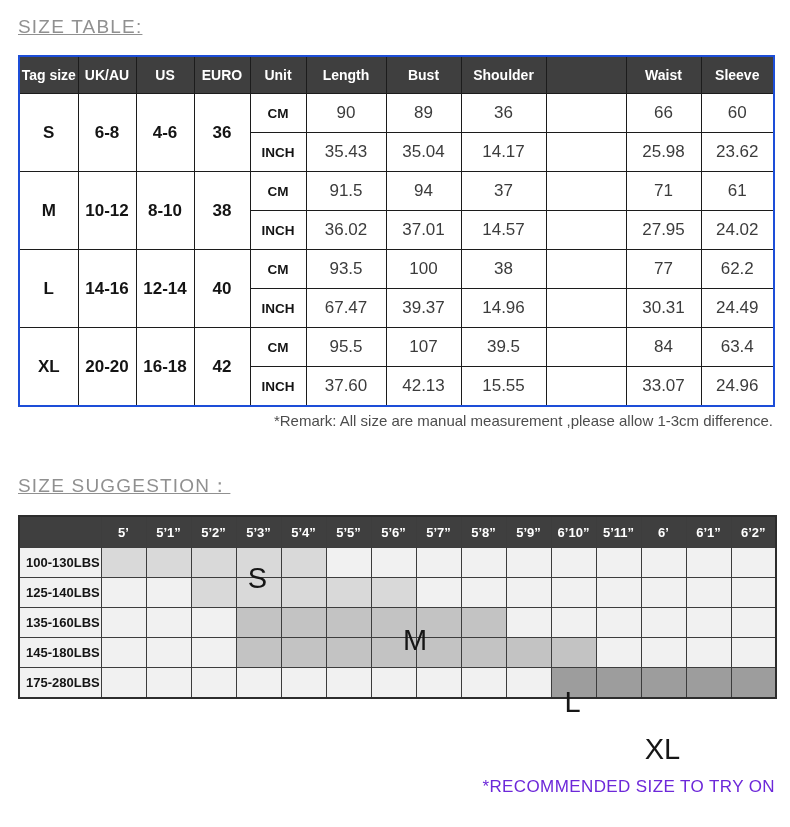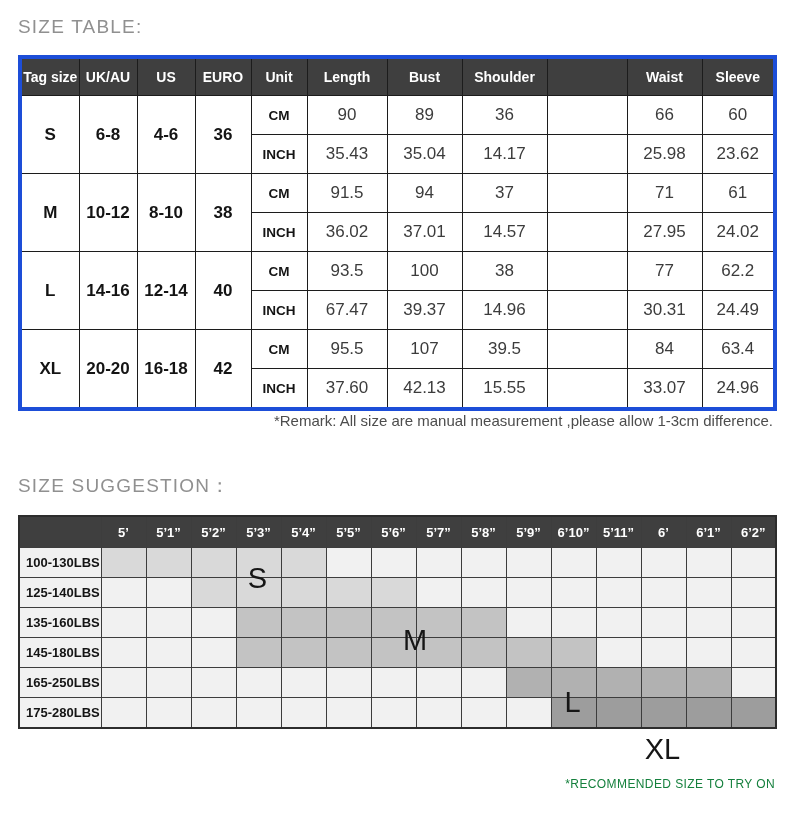--- a/index.html
+++ b/index.html
@@ -2,29 +2,29 @@
 <html><head>
 <meta charset="utf-8">
 <style>
   html,body{margin:0;padding:0;}
   body{
     width:790px;height:827px;background:#ffffff;position:relative;
     font-family:"Liberation Sans", sans-serif;overflow:hidden;
   }
   .sec-title{
     position:absolute;left:18px;color:#909090;font-size:19px;
-    letter-spacing:1.2px;font-weight:400;
+    letter-spacing:1.2px;font-weight:400;text-decoration:underline;
   }
   #title-size-table{top:16px;}
   #title-size-suggestion{top:473px;text-align:right;}
 
   
   #size-table{
     position:absolute;left:18px;top:55px;width:755px;
-    border-collapse:collapse;table-layout:fixed;border:4px solid #1d4ed8;
+    border-collapse:collapse;table-layout:fixed;border:2px solid #1d4ed8;
   }
   #size-table th,#size-table td{
     border:1px solid #1c1c1c;text-align:center;vertical-align:middle;
     padding:0;overflow:hidden;white-space:nowrap;
   }
   #size-table thead th{
     background:#3f3f3f;color:#ffffff;font-size:14px;font-weight:700;height:36px;
   }
   #size-table .tag-cell{font-size:17px;font-weight:700;color:#141414;}
   #size-table .unit-cell{font-size:13.5px;font-weight:700;color:#141414;height:38px;}
@@ -52,21 +52,21 @@
     background:#f1f1f1;font-size:13px;font-weight:700;color:#141414;
     text-align:left;padding-left:6px;height:29px;white-space:nowrap;
   }
   #suggestion-table .grid-cell{background:#f1f1f1;}
   .size-letter{
     position:absolute;transform:translate(-50%,-50%);
     font-size:29px;font-weight:400;color:#161616;line-height:1;
     pointer-events:none;
   }
   .footnote{
-    position:absolute;right:15px;top:777px;font-size:12px;color:#15803d;
+    position:absolute;right:15px;top:777px;font-size:17px;color:#6d28d9;
     letter-spacing:0.4px;font-weight:400;
   }
 </style>
 </head>
 <body>
 
 <div class="sec-title" id="title-size-table">SIZE TABLE:</div>
 
 <table id="size-table">
     <colgroup>
@@ -300,38 +300,20 @@
           <td class="grid-cell" style="background: rgb(195, 195, 195);"></td>
           <td class="grid-cell" style="background: rgb(195, 195, 195);"></td>
           <td class="grid-cell" style="background: rgb(195, 195, 195);"></td>
           <td class="grid-cell" style="background: rgb(195, 195, 195);"></td>
           <td class="grid-cell"></td>
           <td class="grid-cell"></td>
           <td class="grid-cell"></td>
           <td class="grid-cell"></td>
         </tr>
         <tr>
-          <th class="weight-cell">165-250LBS</th>
-          <td class="grid-cell"></td>
-          <td class="grid-cell"></td>
-          <td class="grid-cell"></td>
-          <td class="grid-cell"></td>
-          <td class="grid-cell"></td>
-          <td class="grid-cell"></td>
-          <td class="grid-cell"></td>
-          <td class="grid-cell"></td>
-          <td class="grid-cell"></td>
-          <td class="grid-cell" style="background: rgb(177, 177, 177);"></td>
-          <td class="grid-cell" style="background: rgb(177, 177, 177);"></td>
-          <td class="grid-cell" style="background: rgb(177, 177, 177);"></td>
-          <td class="grid-cell" style="background: rgb(177, 177, 177);"></td>
-          <td class="grid-cell" style="background: rgb(177, 177, 177);"></td>
-          <td class="grid-cell"></td>
-        </tr>
-        <tr>
           <th class="weight-cell">175-280LBS</th>
           <td class="grid-cell"></td>
           <td class="grid-cell"></td>
           <td class="grid-cell"></td>
           <td class="grid-cell"></td>
           <td class="grid-cell"></td>
           <td class="grid-cell"></td>
           <td class="grid-cell"></td>
           <td class="grid-cell"></td>
           <td class="grid-cell"></td>

